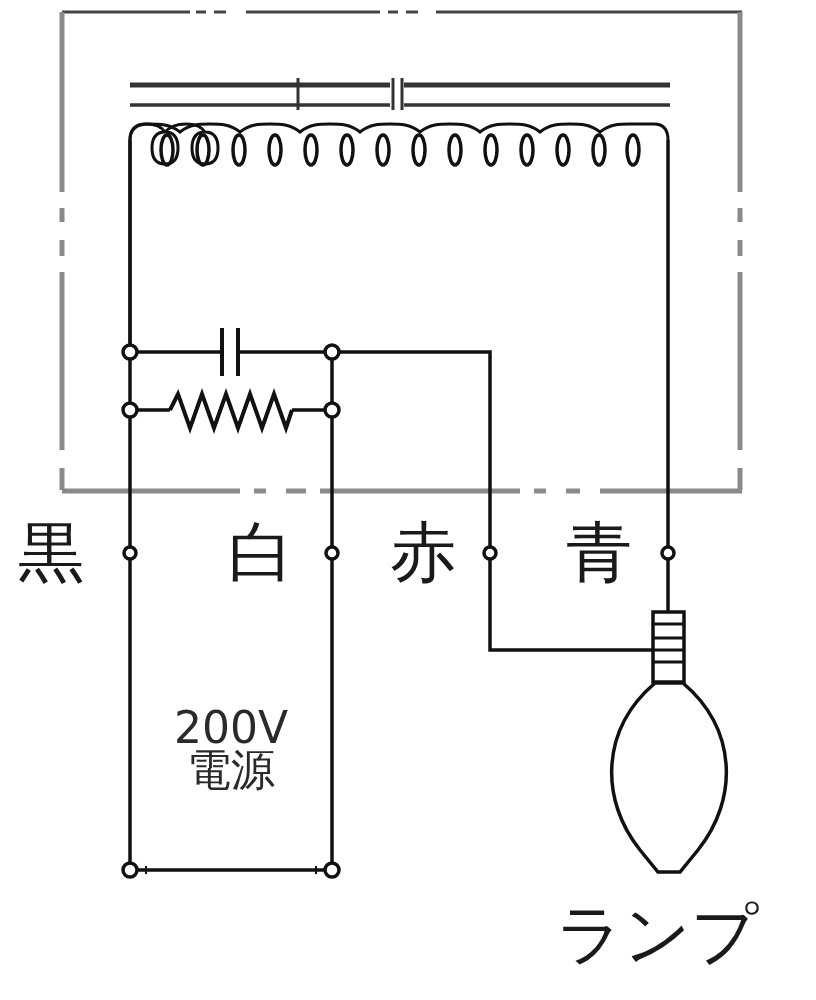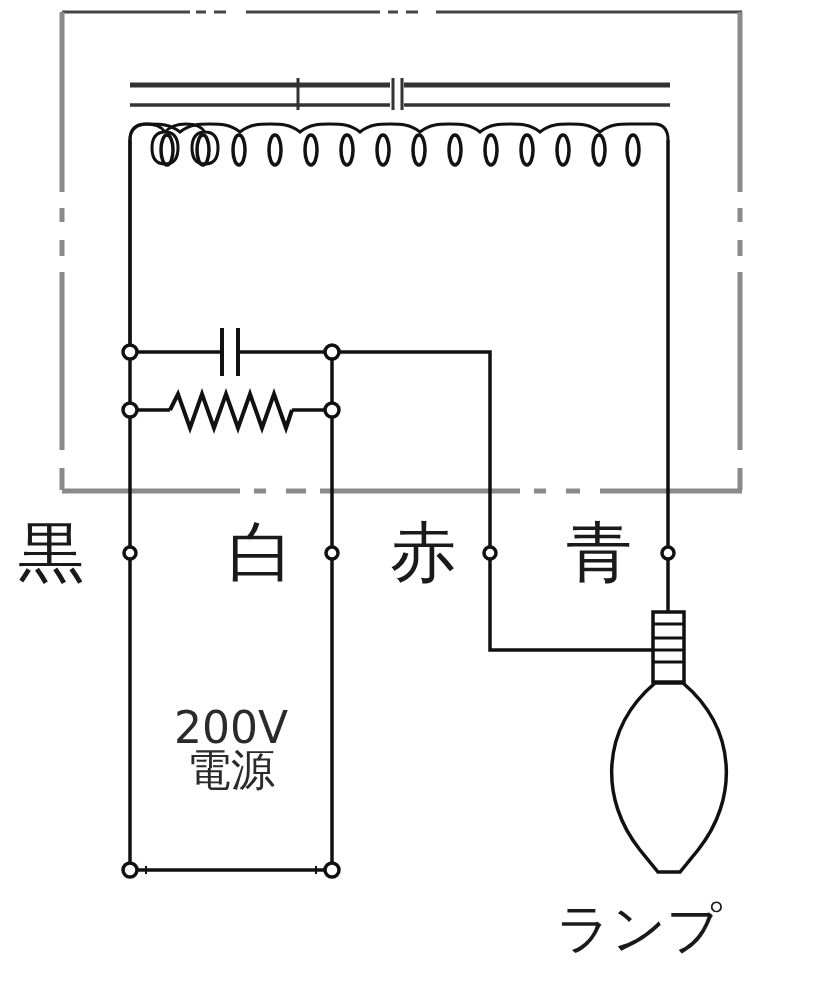--- a/index.html
+++ b/index.html
@@ -2,21 +2,21 @@
 <html><head>
 <meta charset="utf-8">
 <style>
   html, body { margin: 0; padding: 0; background: #ffffff; }
   body { width: 816px; height: 1000px; position: relative; overflow: hidden;
          font-family: "DejaVu Sans", "Liberation Sans", sans-serif; }
   svg { position: absolute; left: 0; top: 0; }
   .lbl { position: absolute; color: #1a1a1a; line-height: 1; white-space: nowrap; }
   .wire-label { font-size: 66px; }
   .power-label { font-size: 44px; color: #2a2a2a; text-align: center; width: 200px; }
-  .lamp-label { font-size: 54px; }
+  .lamp-label { font-size: 66px; }
 </style>
 </head>
 <body>
 
 <svg width="816" height="1000" viewBox="0 0 816 1000">
 
   <g stroke="#8a8a8a" stroke-width="5" fill="none">
 
     <line x1="62" y1="12" x2="190" y2="12" stroke="#444" stroke-width="3"></line>
     <line x1="196" y1="12" x2="206" y2="12" stroke="#444" stroke-width="3"></line>

